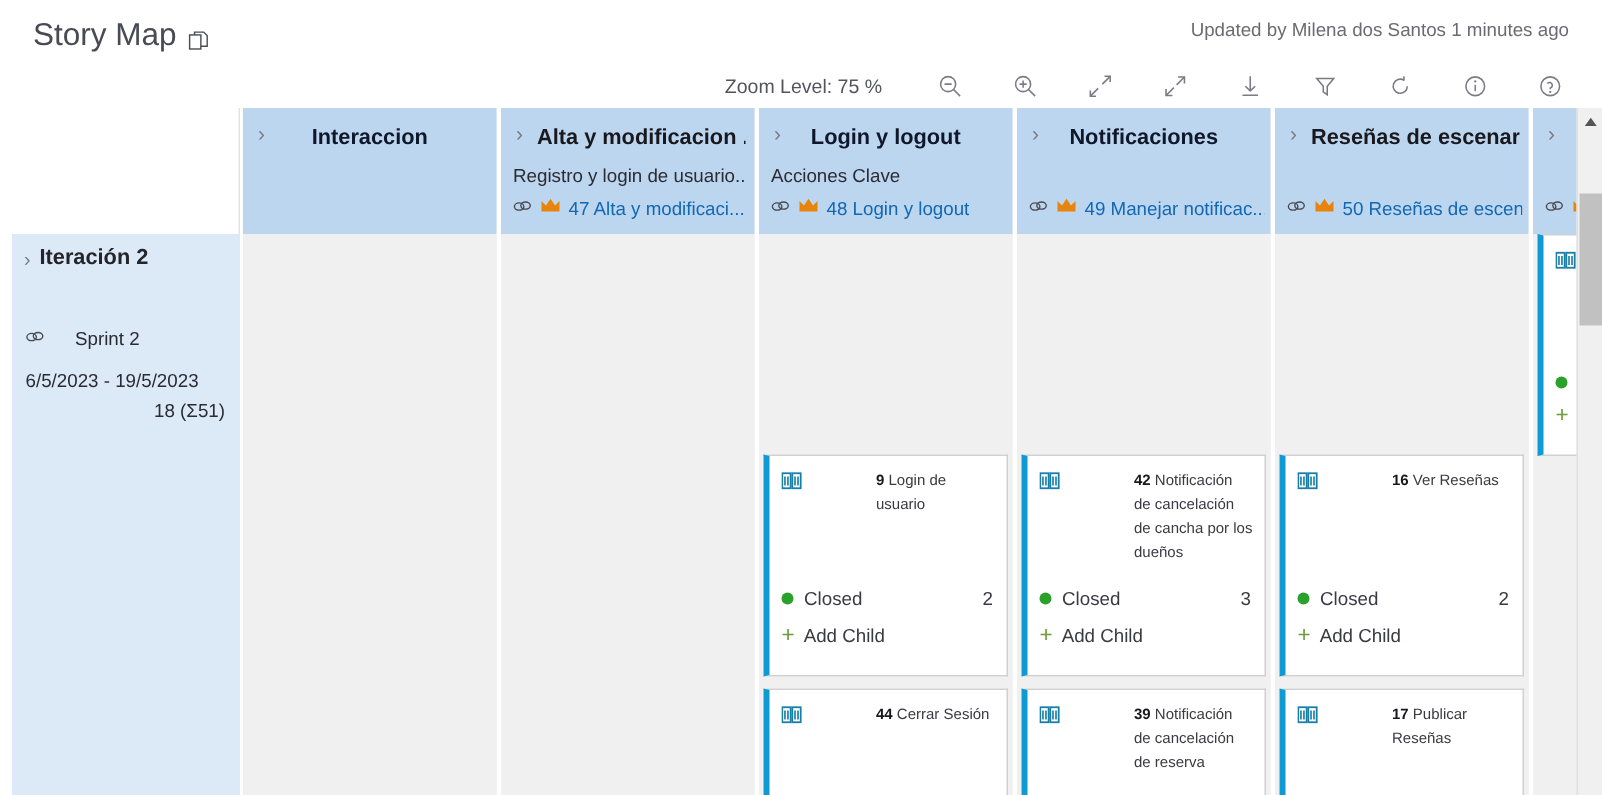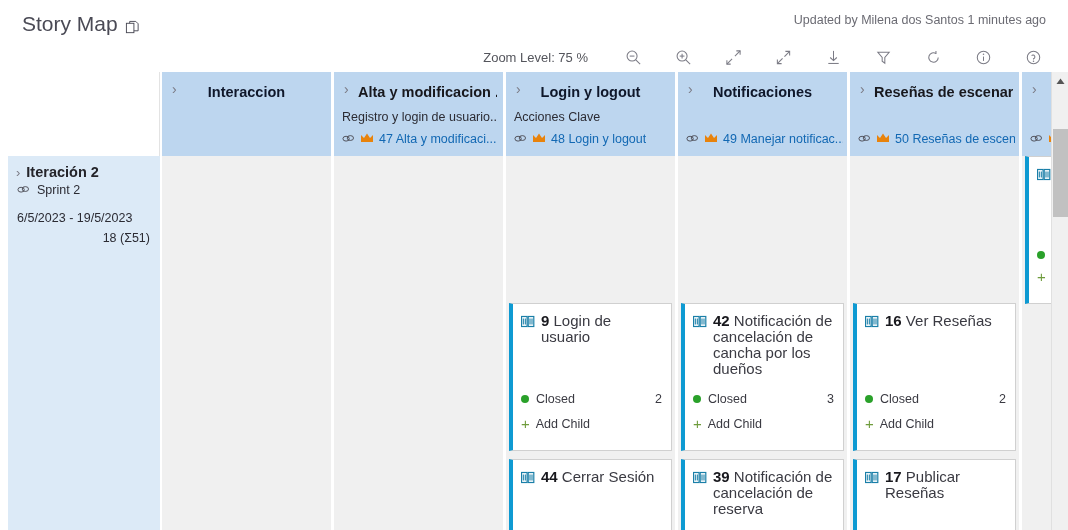--- a/index.html
+++ b/index.html
@@ -39,21 +39,21 @@
 
   
   .rail { position:absolute; left:0; top:0; width:160px; height:458px; background:#ffffff; border-right:1px solid #e3e3e3;}
   .iteration-card {
     position:absolute; left:8px; top:84px; width:152px; height:374px;
     background:#dceaf7;
   }
   .iter-title-row { display:flex; align-items:center; gap:6px; padding:8px 6px 0 8px; }
   .iter-chevron { color:#7b7b85; font-size:13px; line-height:1; }
   .iter-title { font-size:14.5px; font-weight:bold; color:#24242a; }
-  .iter-sub-row { display:flex; align-items:center; gap:7px; padding:1px 6px 0 9px; }
+  .iter-sub-row { display:flex; align-items:center; gap:20px; padding:1px 6px 0 9px;margin-top:36px; }
   .iter-sub { font-size:12.5px; color:#2b2b33; }
   .iter-dates { padding:12px 6px 0 9px; font-size:12.5px; color:#2b2b33; }
   .iter-count { text-align:right; padding:6px 10px 0 14px; font-size:12.5px; color:#2b2b33; }
 
   
   .columns {
     position:absolute; left:160px; top:0; width:908px; height:458px;
     background:#ffffff; overflow:hidden;
   }
   .col {
@@ -93,21 +93,21 @@
 
   
   .card {
     position:absolute;
     background:#ffffff;
     border:1px solid #d0d0d0;
     border-left:4px solid #0e9ad2;
   }
   .card-title-row { display:flex; gap:6px; padding:9px 8px 0 8px; }
   .book-icon { flex:0 0 auto; margin-top:1px; }
-  .card-text { font-size:15px; line-height:16px; color:#3a3a42; }
+  .card-text { font-size:10px; line-height:16px; color:#3a3a42;margin-left:43px; }
   .card-id { font-weight:bold; color:#18181d; }
   .card-state-row {
     position:absolute; left:8px; right:9px; bottom:44px;
     display:flex; align-items:center;
   }
   .state-dot {
     width:8px; height:8px; border-radius:50%; background:#2aa12a; margin-right:7px;
   }
   .state-label { font-size:12.5px; color:#3a3a42; }
   .state-count { margin-left:auto; font-size:12.5px; color:#3a3a42; }

